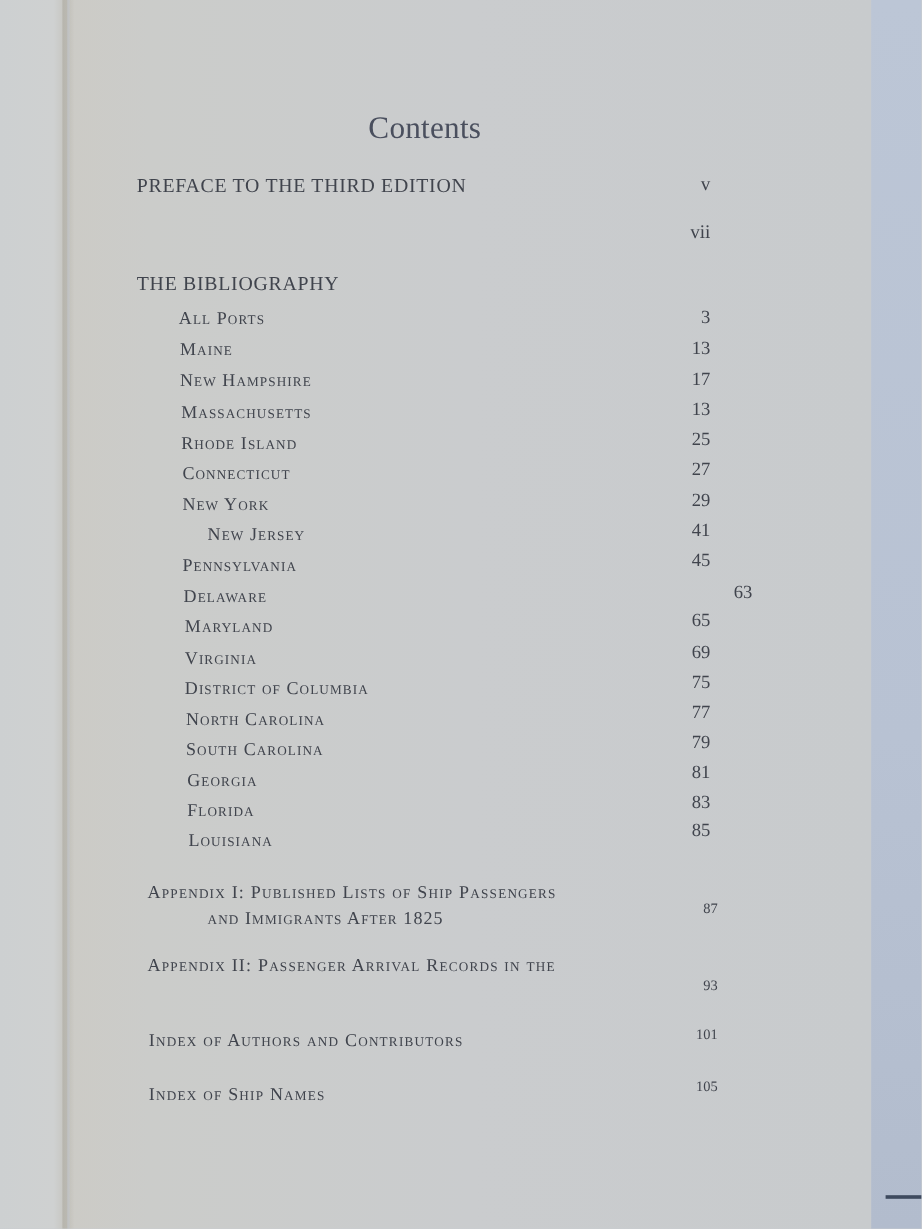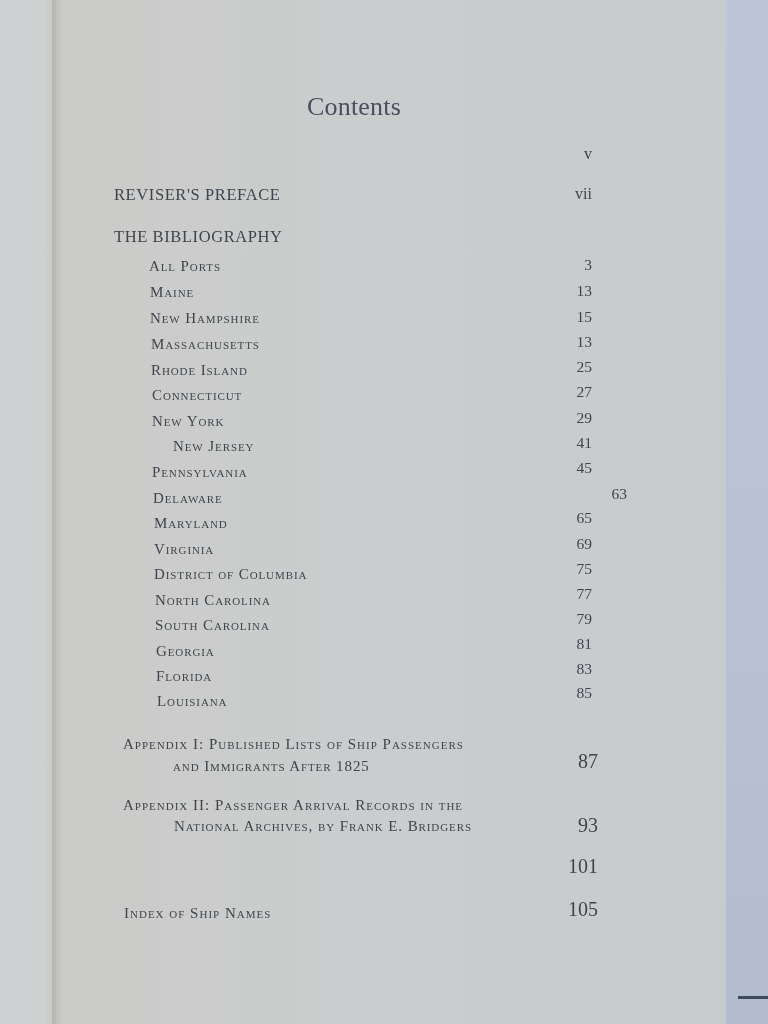--- a/index.html
+++ b/index.html
@@ -89,60 +89,60 @@
       right: 176px;
       font-size: 15.5px;
     }
     .appendix .label {
       font-variant: small-caps;
       font-size: 15px;
       letter-spacing: 1px;
     }
     .appendix .page-num {
       right: 170px;
-      font-size: 20px;
+      font-size: 12px;
     }
     .appendix .label.cont {
       letter-spacing: 0.9px;
     }
   </style>
 </head>
 <body>
 
 <div class="left-page"></div>
 <div class="page"></div>
 <div class="gutter-shadow"></div>
 <div class="backdrop"></div>
 <div class="backdrop-edge"></div>
 
 <div class="title">Contents</div>
 
 <div class="row top-level" style="top:145px;">
+  <span class="label">PREFACE TO THE THIRD EDITION</span>
   <span class="page-num">v</span>
 </div>
 <div class="row top-level" style="top:185px;">
-  <span class="label">REVISER'S PREFACE</span>
   <span class="page-num">vii</span>
 </div>
 <div class="row top-level" style="top:227px;">
   <span class="label">THE BIBLIOGRAPHY</span>
   <span class="page-num"></span>
 </div>
 
 <div class="row state" style="top:258px;">
   <span class="label" style="left:149px;">All Ports</span>
   <span class="page-num" style="top:-2px;">3</span>
 </div>
 <div class="row state" style="top:284px;">
   <span class="label" style="left:150px;">Maine</span>
   <span class="page-num" style="top:-2px;">13</span>
 </div>
 <div class="row state" style="top:310px;">
   <span class="label" style="left:150px;">New Hampshire</span>
-  <span class="page-num" style="top:-2px;">15</span>
+  <span class="page-num" style="top:-2px;">17</span>
 </div>
 <div class="row state" style="top:336px;">
   <span class="label" style="left:151px;text-align:right;">Massachusetts</span>
   <span class="page-num" style="top:-3px;">13</span>
 </div>
 <div class="row state" style="top:362px;">
   <span class="label" style="left:151px;">Rhode Island</span>
   <span class="page-num" style="top:-4px;">25</span>
 </div>
 <div class="row state" style="top:387px;">
@@ -198,22 +198,22 @@
   <span class="page-num" style="top:-9px;">85</span>
 </div>
 
 <div class="row appendix" style="top:736px; height:48px;">
   <span class="label" style="left:123px; top:0;">Appendix I: Published Lists of Ship Passengers</span>
   <span class="label cont" style="left:173px; top:22px;">and Immigrants After 1825</span>
   <span class="page-num" style="top:14px;">87</span>
 </div>
 <div class="row appendix" style="top:795px; height:48px;">
   <span class="label" style="left:123px; top:2px;">Appendix II: Passenger Arrival Records in the</span>
-  <span class="label cont" style="left:174px; top:23px;">National Archives, by Frank E. Bridgers</span>
   <span class="page-num" style="top:19px;">93</span>
 </div>
 <div class="row appendix" style="top:860px;">
+  <span class="label" style="left:124px;">Index of Authors and Contributors</span>
   <span class="page-num" style="top:-5px;">101</span>
 </div>
 <div class="row appendix" style="top:905px;">
   <span class="label" style="left:124px;">Index of Ship Names</span>
   <span class="page-num" style="top:-7px;">105</span>
 </div>
 
 </body></html>

